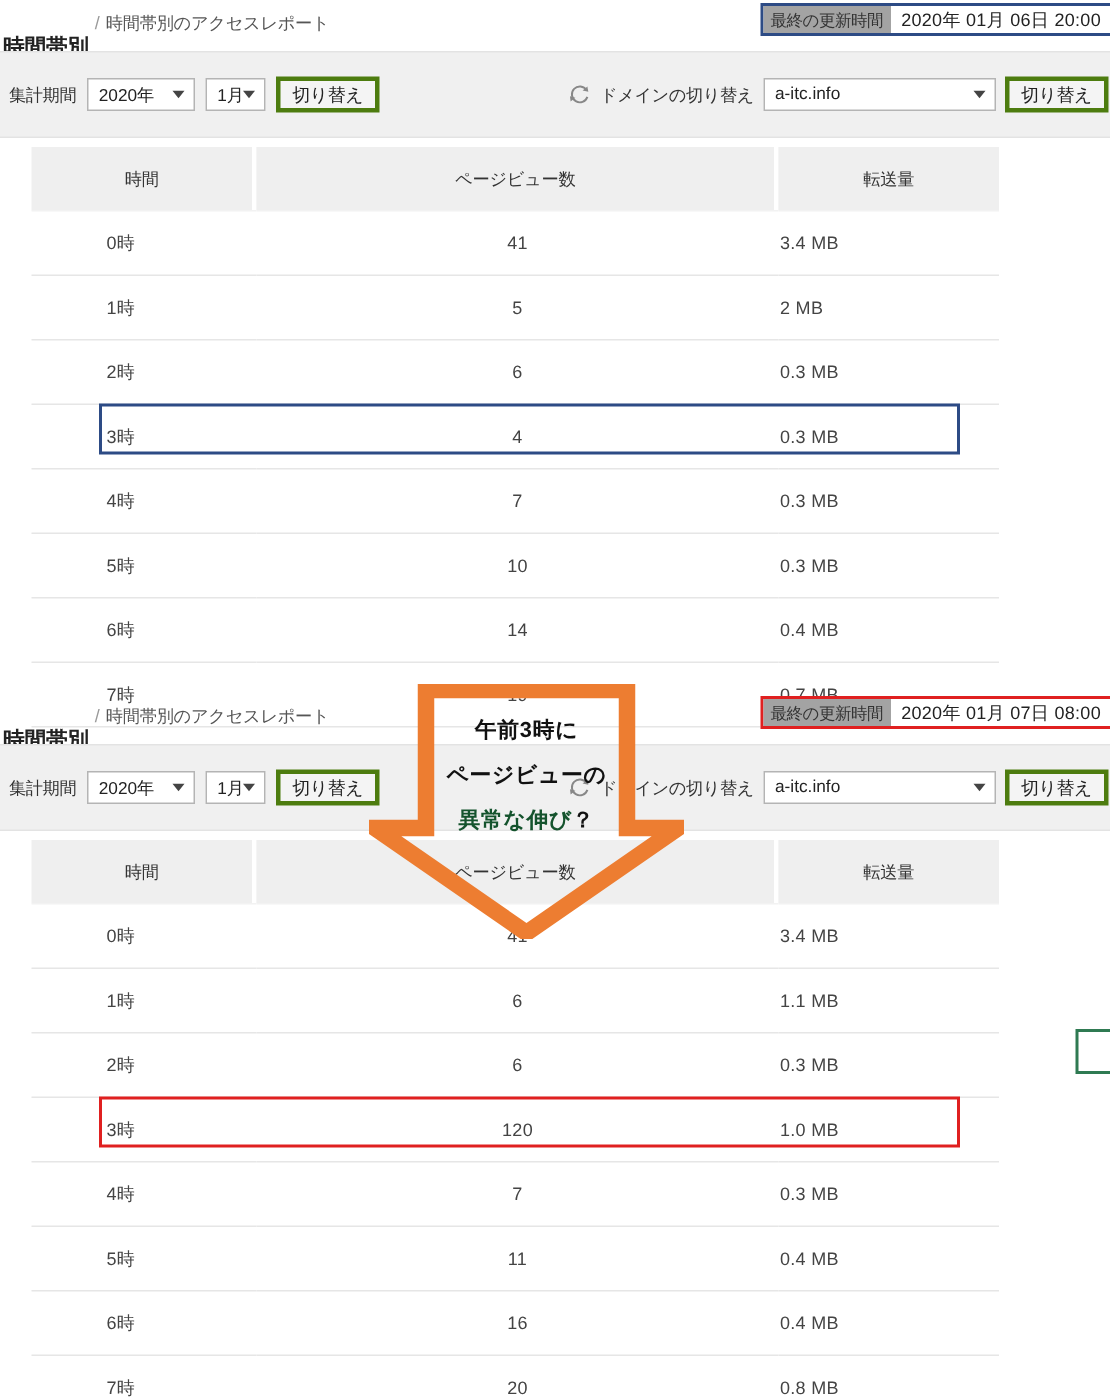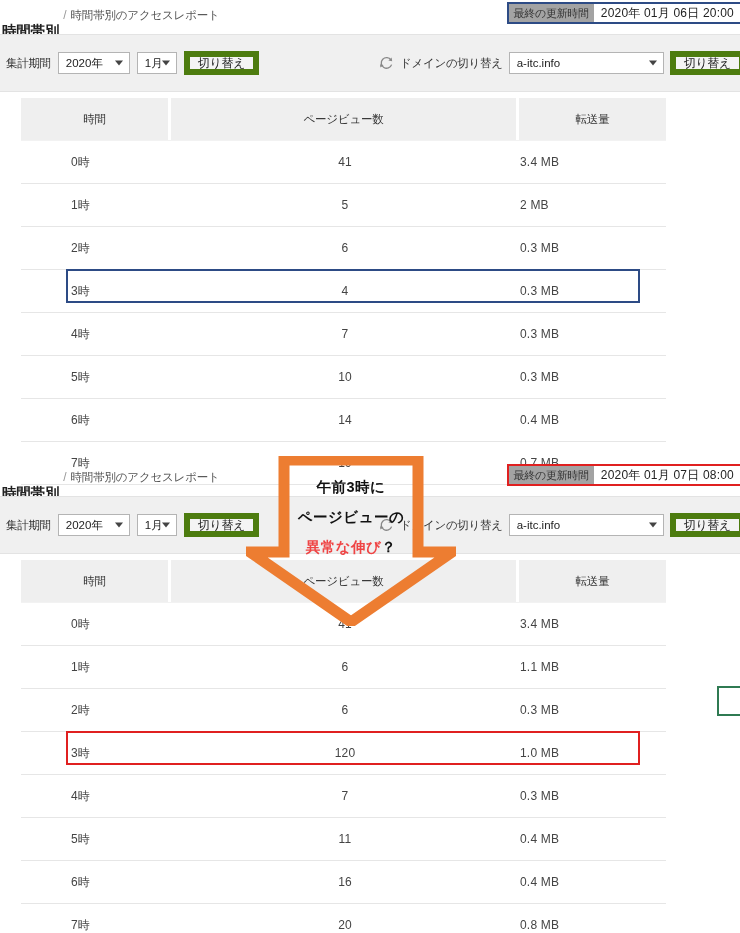--- a/index.html
+++ b/index.html
@@ -153,21 +153,21 @@
     right: 6px;
     top: 50%;
     transform: translateY(-50%);
     width: 0; height: 0;
     border-left: 4px solid transparent;
     border-right: 4px solid transparent;
     border-top: 5px solid #444444;
   }
   .btn {
     background: #f4f4f4;
-    border: 6px solid #4d7c0f;
+    border: 3px solid #4d7c0f;
     height: 24px;
     box-sizing: border-box;
     display: flex;
     align-items: center;
     justify-content: center;
     font-size: 12px;
     color: #222222;
     padding: 0 8px;
     white-space: nowrap;
     letter-spacing: -0.3px;
@@ -259,21 +259,21 @@
   }
   .callout-line {
     font-size: 14.5px;
     font-weight: bold;
     color: #111111;
     line-height: 30px;
     white-space: nowrap;
     letter-spacing: 0.5px;
   }
   .callout-line .emph {
-    color: #ef4444;
+    color: #14532d;
     font-weight: bold;
   }
 </style>
 </head>
 <body>
 
 <div class="page">
 
   <div class="report report-1">
 

